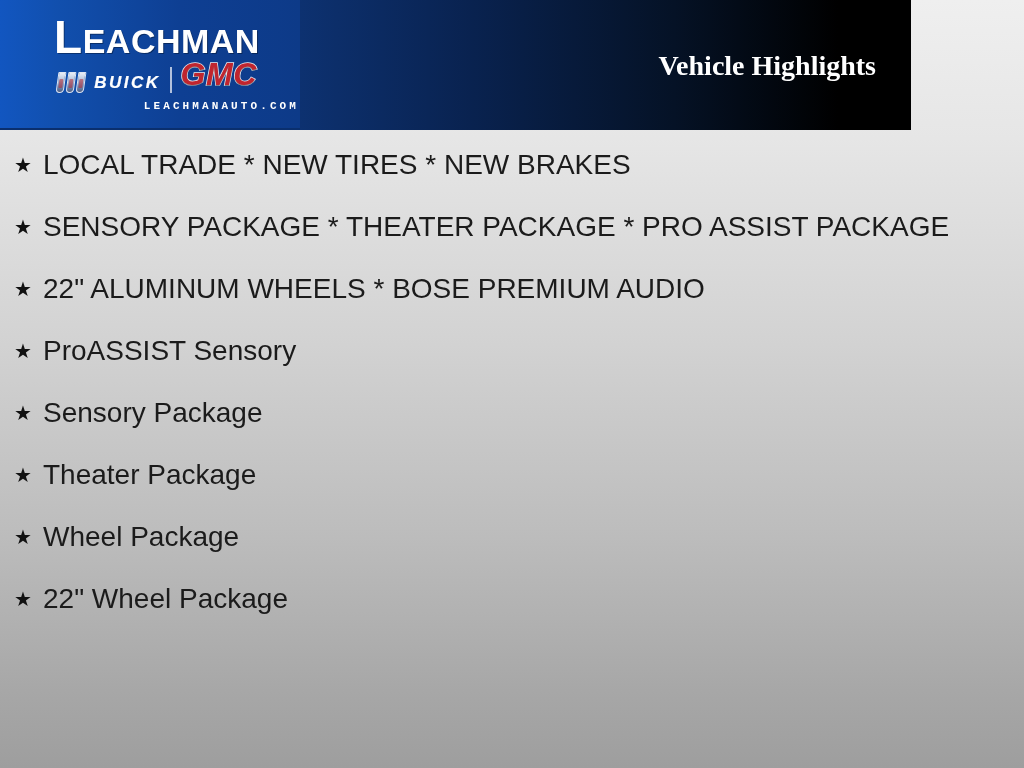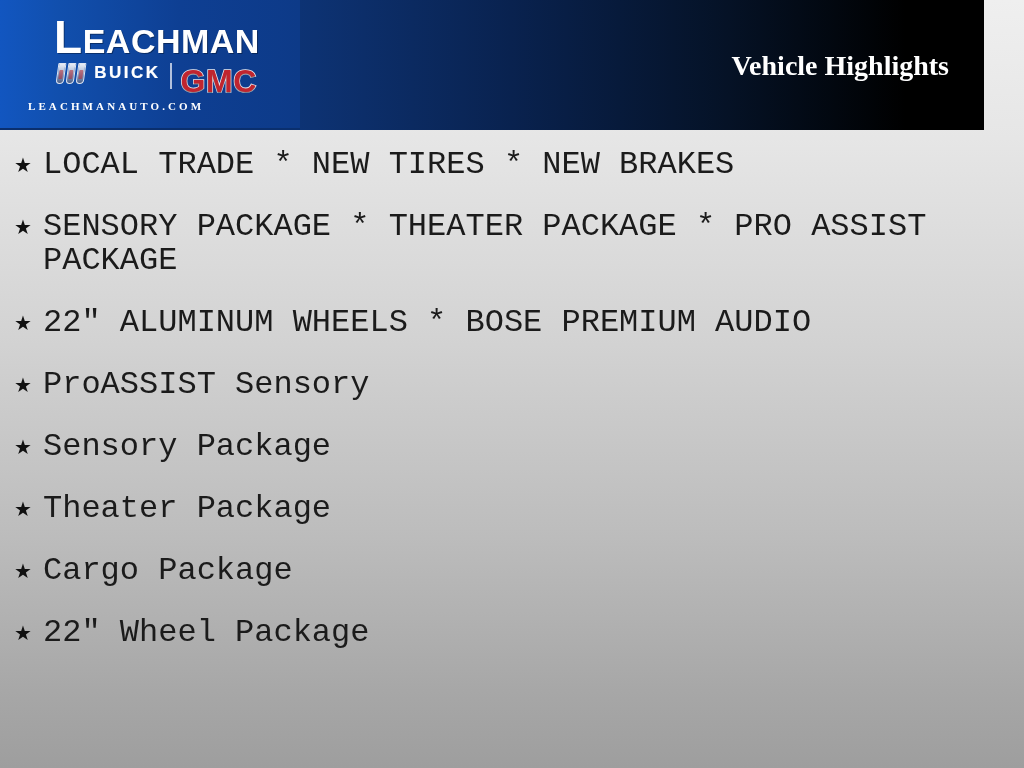--- a/index.html
+++ b/index.html
@@ -20,21 +20,21 @@
     height: 768px;
     background: linear-gradient(to bottom, #efefef 0%, #e6e6e6 18%, #d2d2d2 45%, #bcbcbc 70%, #a7a7a7 90%, #9e9e9e 100%);
     overflow: hidden;
   }
 
   
   .header {
     position: absolute;
     left: 0;
     top: 0;
-    width: 984px;
+    width: 911px;
     height: 130px;
     background: linear-gradient(to right, #0d47a1 0%, #103f8e 12%, #0d3272 32%, #09224f 52%, #051226 74%, #000000 92%, #000000 100%);
     overflow: hidden;
   }
 
   
   .logo-plate {
     position: absolute;
     left: 0;
     top: 0;
@@ -63,22 +63,23 @@
   .leachman-word .cap { font-size: 46px; }
   .leachman-word .sm  { font-size: 34px; }
 
   .brandrow {
     position: absolute;
     left: 28px;
     top: 63px;
     width: 258px;
     height: 30px;
     display: flex;
-    align-items: flex-start;
+    align-items: flex-end;
     justify-content: center;
+    font-style: italic;
   }
 
   .tri-shield {
     display: flex;
     align-items: flex-start;
     margin-right: 7px;
     transform: skewX(-8deg);
   }
   .tri-shield .shield {
     width: 8px;
@@ -122,29 +123,29 @@
     font-size: 32px;
     letter-spacing: 0.5px;
     font-family: "Liberation Sans", sans-serif;
     -webkit-text-stroke: 1.6px #e8e8ee;
     paint-order: stroke fill;
     text-shadow: 0 1px 0 rgba(0,0,0,.35);
   }
 
   .site-url {
     position: absolute;
-    left: 28px;
+    left: 41px;
     top: 100px;
     width: 258px;
-    text-align: left;
+    text-align: right;
     color: #ffffff;
     font-size: 11px;
     font-weight: bold;
     letter-spacing: 3.1px;
-    font-family: Liberation Serif, serif;
+    font-family: Liberation Mono, monospace;
   }
 
   .header-title {
     position: absolute;
     right: 35px;
     top: 50px;
     color: #ffffff;
     font-size: 28px;
     font-weight: bold;
     font-family: Liberation Serif, serif;
@@ -174,24 +175,24 @@
     flex: 0 0 auto;
     width: 29px;
     font-size: 20px;
     line-height: 34px;
     color: #111111;
     text-align: left;
   }
 
   .hl-text {
     flex: 1 1 auto;
-    font-size: 32px;
+    font-size: 28px;
     line-height: 34px;
     color: #1b1b1b;
-    font-family: Liberation Mono, monospace;
+    font-family: Liberation Sans, sans-serif;
     letter-spacing: 0px;
   }
 </style>
 </head>
 <body>
 
 <div class="slide">
 
   <div class="header">
 
@@ -238,21 +239,21 @@
     <li class="hl-item">
       <span class="hl-star">★</span>
       <span class="hl-text">Sensory Package</span>
     </li>
     <li class="hl-item">
       <span class="hl-star">★</span>
       <span class="hl-text">Theater Package</span>
     </li>
     <li class="hl-item">
       <span class="hl-star">★</span>
-      <span class="hl-text">Cargo Package</span>
+      <span class="hl-text">Wheel Package</span>
     </li>
     <li class="hl-item">
       <span class="hl-star">★</span>
       <span class="hl-text">22" Wheel Package</span>
     </li>
   </ul>
 
 </div>
 
 </body></html>

